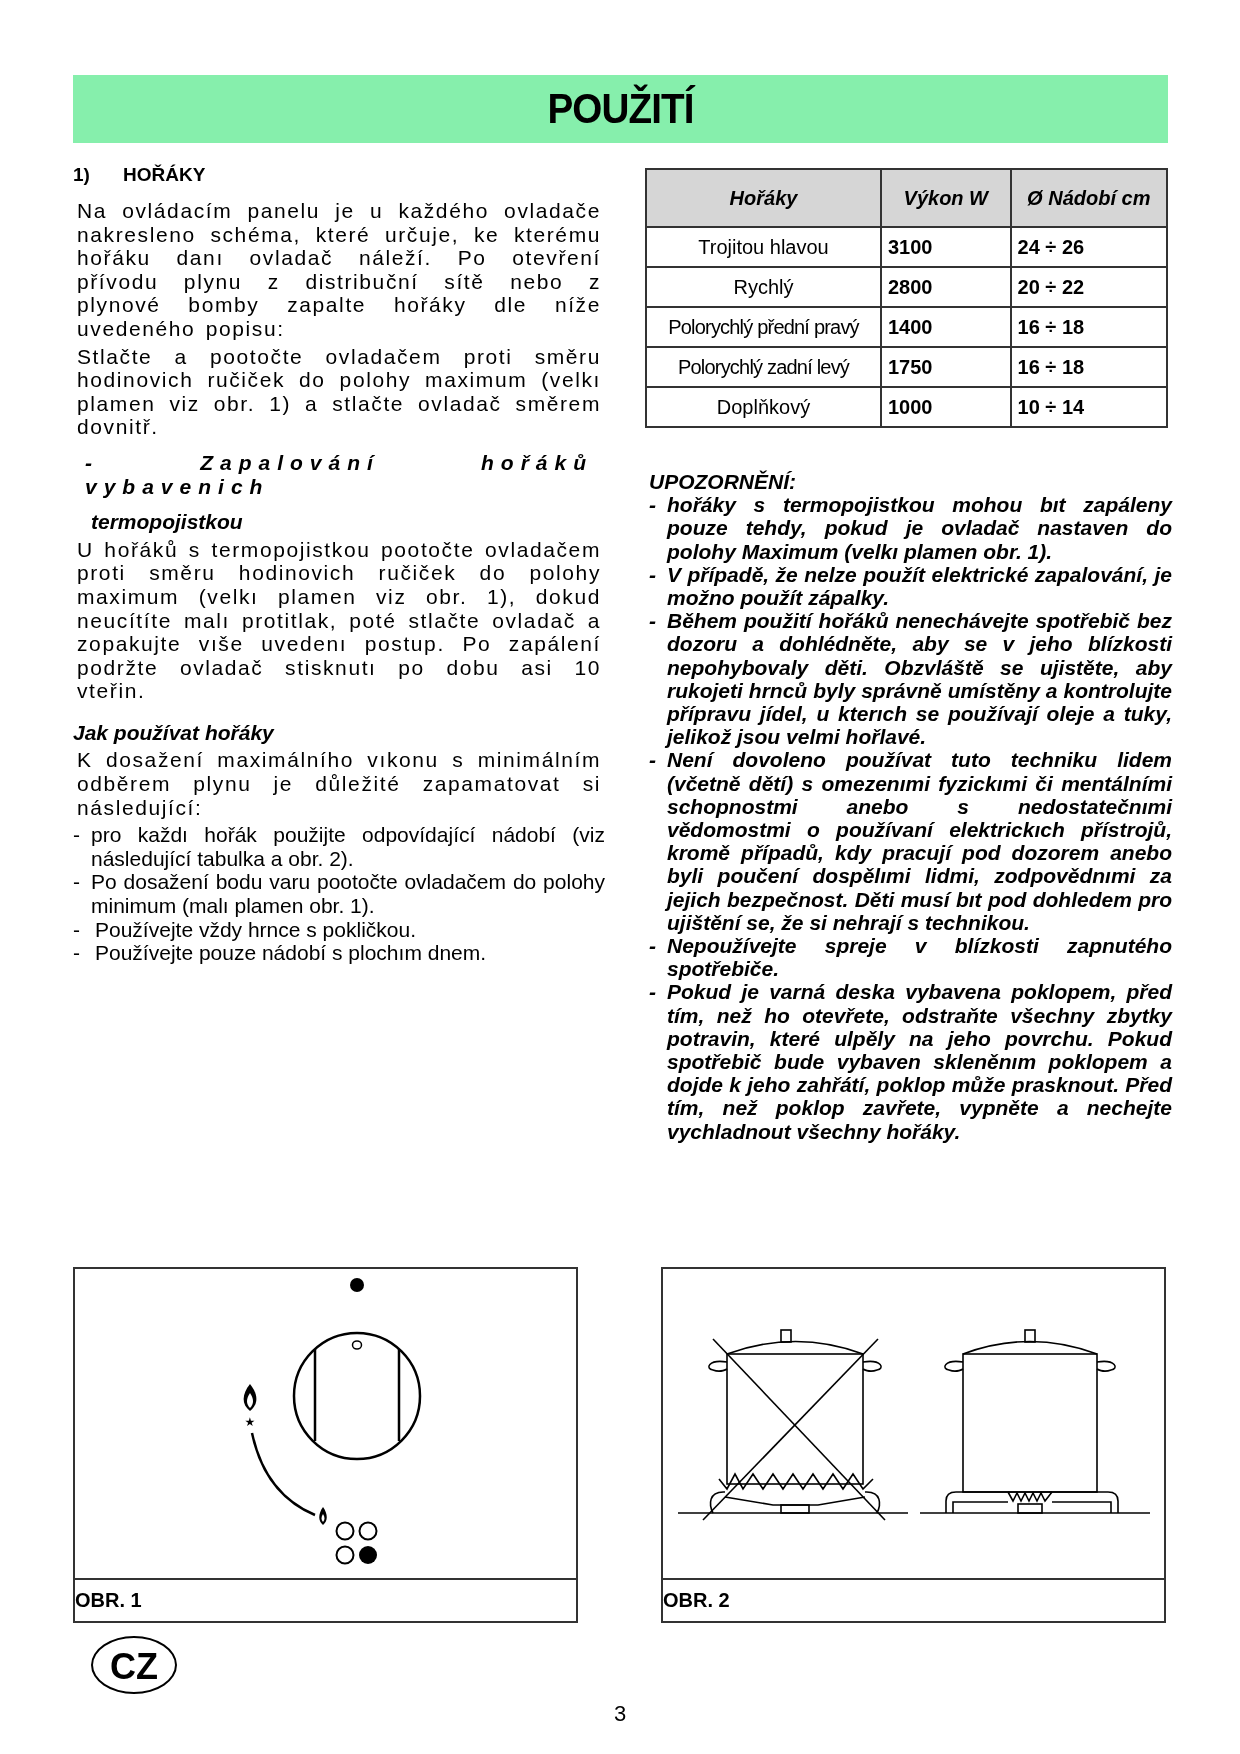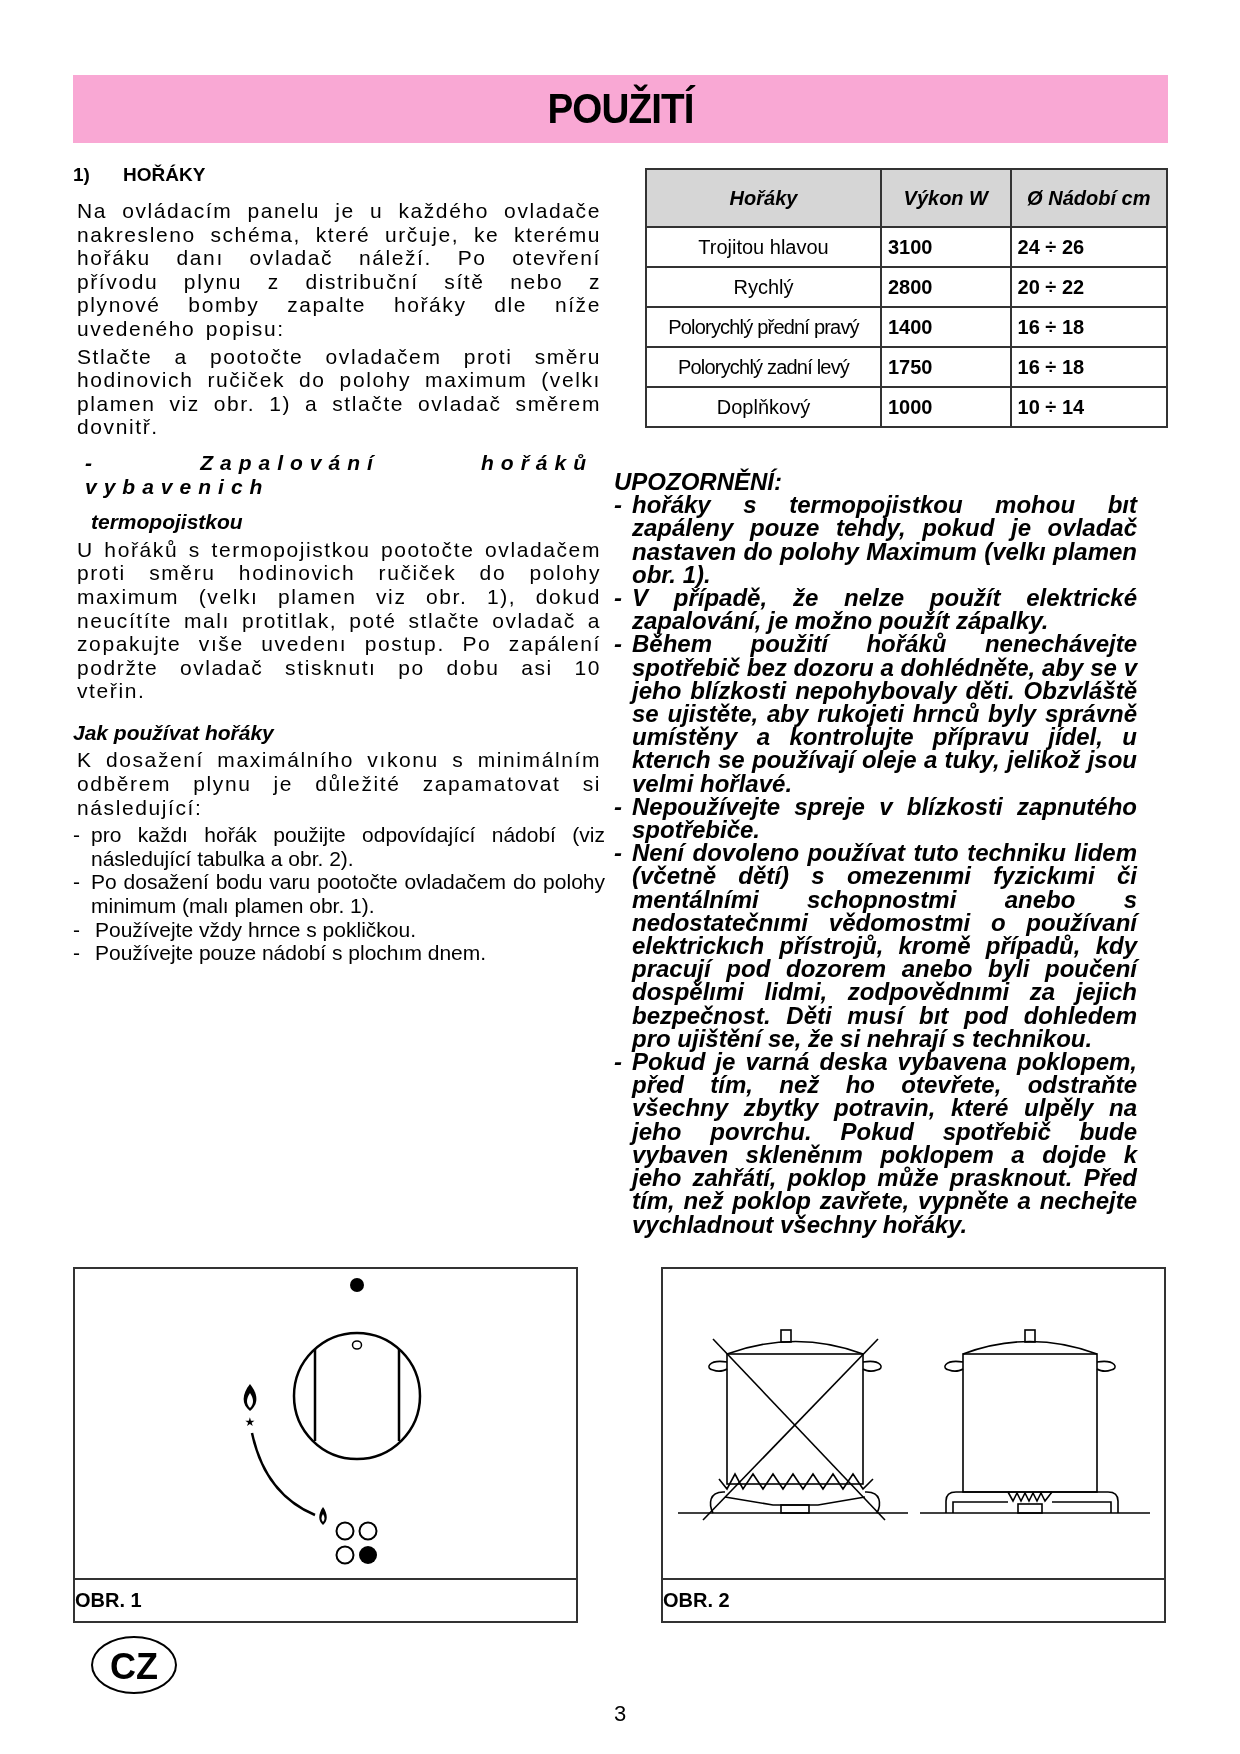--- a/index.html
+++ b/index.html
@@ -1,18 +1,18 @@
 <!DOCTYPE html>
 <html><head>
 <meta charset="utf-8">
 <style>
   html, body { margin:0; padding:0; background:#fff; }
   body { width:1240px; height:1754px; position:relative; overflow:hidden; color:#000;
          font-family:"Liberation Sans", sans-serif; }
-  .header-bar { position:absolute; left:73px; top:75px; width:1095px; height:68px; background:#f9a8d4; }
+  .header-bar { position:absolute; left:73px; top:75px; width:1095px; height:68px; background:#86efac; }
   .header-title { position:absolute; left:0; right:0; top:9px; text-align:center; font-weight:bold;
                   font-size:42px; letter-spacing:-1px; line-height:50px; transform:scaleX(0.92); }
 
   .col-left { position:absolute; left:73px; top:160px; width:532px; font-size:21px; line-height:23.6px; }
   .col-right { position:absolute; left:645px; top:168px; width:523px; }
 
   .section-title { font-weight:bold; font-size:19px; line-height:30px; margin:0 0 9px 0; }
   .section-title .num { display:inline-block; width:50px; }
   p.j { margin:4px; text-align:justify; text-align-last:left; }
   .wide { letter-spacing:1.6px; word-spacing:3px; }
@@ -27,22 +27,22 @@
   ul.dash li.sp { padding-left:22px; }
   ul.dash li.sp::before { left:0; }
 
   table.burners { border-collapse:collapse; width:523px; font-size:20px; }
   table.burners th, table.burners td { border:2px solid #333; height:38px; padding:0 6px; }
   table.burners th { background:#d6d6d6; height:56px; font-style:italic; font-weight:bold; text-align:center; }
   table.burners td.name { text-align:center; width:222px; }
   table.burners td.c { text-align:left;font-weight:bold; }
   table.burners col.c1 { width:236px; } table.burners col.c2 { width:130px; } table.burners col.c3 { width:157px; }
 
-  .warn { position:absolute; left:614px; top:470px; width:523px; font-weight:bold; font-style:italic;
-          font-size:24px; line-height:23.2px; }
+  .warn { position:absolute; left:649px; top:470px; width:523px; font-weight:bold; font-style:italic;
+          font-size:21px; line-height:23.2px; }
   .warn-title { margin:0; font-weight:bold; font-style:italic; }
   .warn ul.dash li { padding-left:18px; }
 
   .figure { position:absolute; top:1267px; width:505px; height:356px; border:2px solid #333; box-sizing:border-box; }
   .fig1 { left:73px; } .fig2 { left:661px; }
   .figure .draw { position:absolute; left:0; top:0; width:501px; height:311px; }
   .figure .cap { position:absolute; left:0; right:0; bottom:0; height:41px; border-top:2px solid #333;
                  text-align:left; font-weight:bold; font-size:20px; line-height:41px; }
 
   .cz-badge { position:absolute; left:91px; top:1636px; width:86px; height:58px; border:2px solid #000;
@@ -119,22 +119,22 @@
     </tbody>
   </table>
 </div>
 
 <div class="warn">
   <p class="warn-title">UPOZORNĚNÍ:</p>
   <ul class="dash">
     <li>hořáky s termopojistkou mohou bıt zapáleny pouze tehdy, pokud je ovladač nastaven do polohy Maximum (velkı plamen obr. 1).</li>
     <li>V případě, že nelze použít elektrické zapalování, je možno použít zápalky.</li>
     <li>Během použití hořáků nenechávejte spotřebič bez dozoru a dohlédněte, aby se v jeho blízkosti nepohybovaly děti. Obzvláště se ujistěte, aby rukojeti hrnců byly správně umístěny a kontrolujte přípravu jídel, u kterıch se používají oleje a tuky, jelikož jsou velmi hořlavé.</li>
+    <li>Není dovoleno používat tuto techniku lidem (včetně dětí) s omezenımi fyzickımi či mentálními schopnostmi anebo s nedostatečnımi vědomostmi o používaní elektrickıch přístrojů, kromě případů, kdy pracují pod dozorem anebo byli poučení dospělımi lidmi, zodpovědnımi za jejich bezpečnost. Děti musí bıt pod dohledem pro ujištění se, že si nehrají s technikou.</li>
     <li>Nepoužívejte spreje v blízkosti zapnutého spotřebiče.</li>
-    <li>Není dovoleno používat tuto techniku lidem (včetně dětí) s omezenımi fyzickımi či mentálními schopnostmi anebo s nedostatečnımi vědomostmi o používaní elektrickıch přístrojů, kromě případů, kdy pracují pod dozorem anebo byli poučení dospělımi lidmi, zodpovědnımi za jejich bezpečnost. Děti musí bıt pod dohledem pro ujištění se, že si nehrají s technikou.</li>
     <li>Pokud je varná deska vybavena poklopem, před tím, než ho otevřete, odstraňte všechny zbytky potravin, které ulpěly na jeho povrchu. Pokud spotřebič bude vybaven skleněnım poklopem a dojde k jeho zahřátí, poklop může prasknout. Před tím, než poklop zavřete, vypněte a nechejte vychladnout všechny hořáky.</li>
   </ul>
 </div>
 
 <div class="figure fig1">
   <svg class="draw" viewBox="0 0 501 311">
     <circle cx="282" cy="16" r="7" fill="#000"></circle>
     <g>
       <circle cx="282" cy="127" r="63" fill="none" stroke="#000" stroke-width="2.5"></circle>
       <line x1="240" y1="80" x2="240" y2="172" stroke="#000" stroke-width="2.5"></line>

